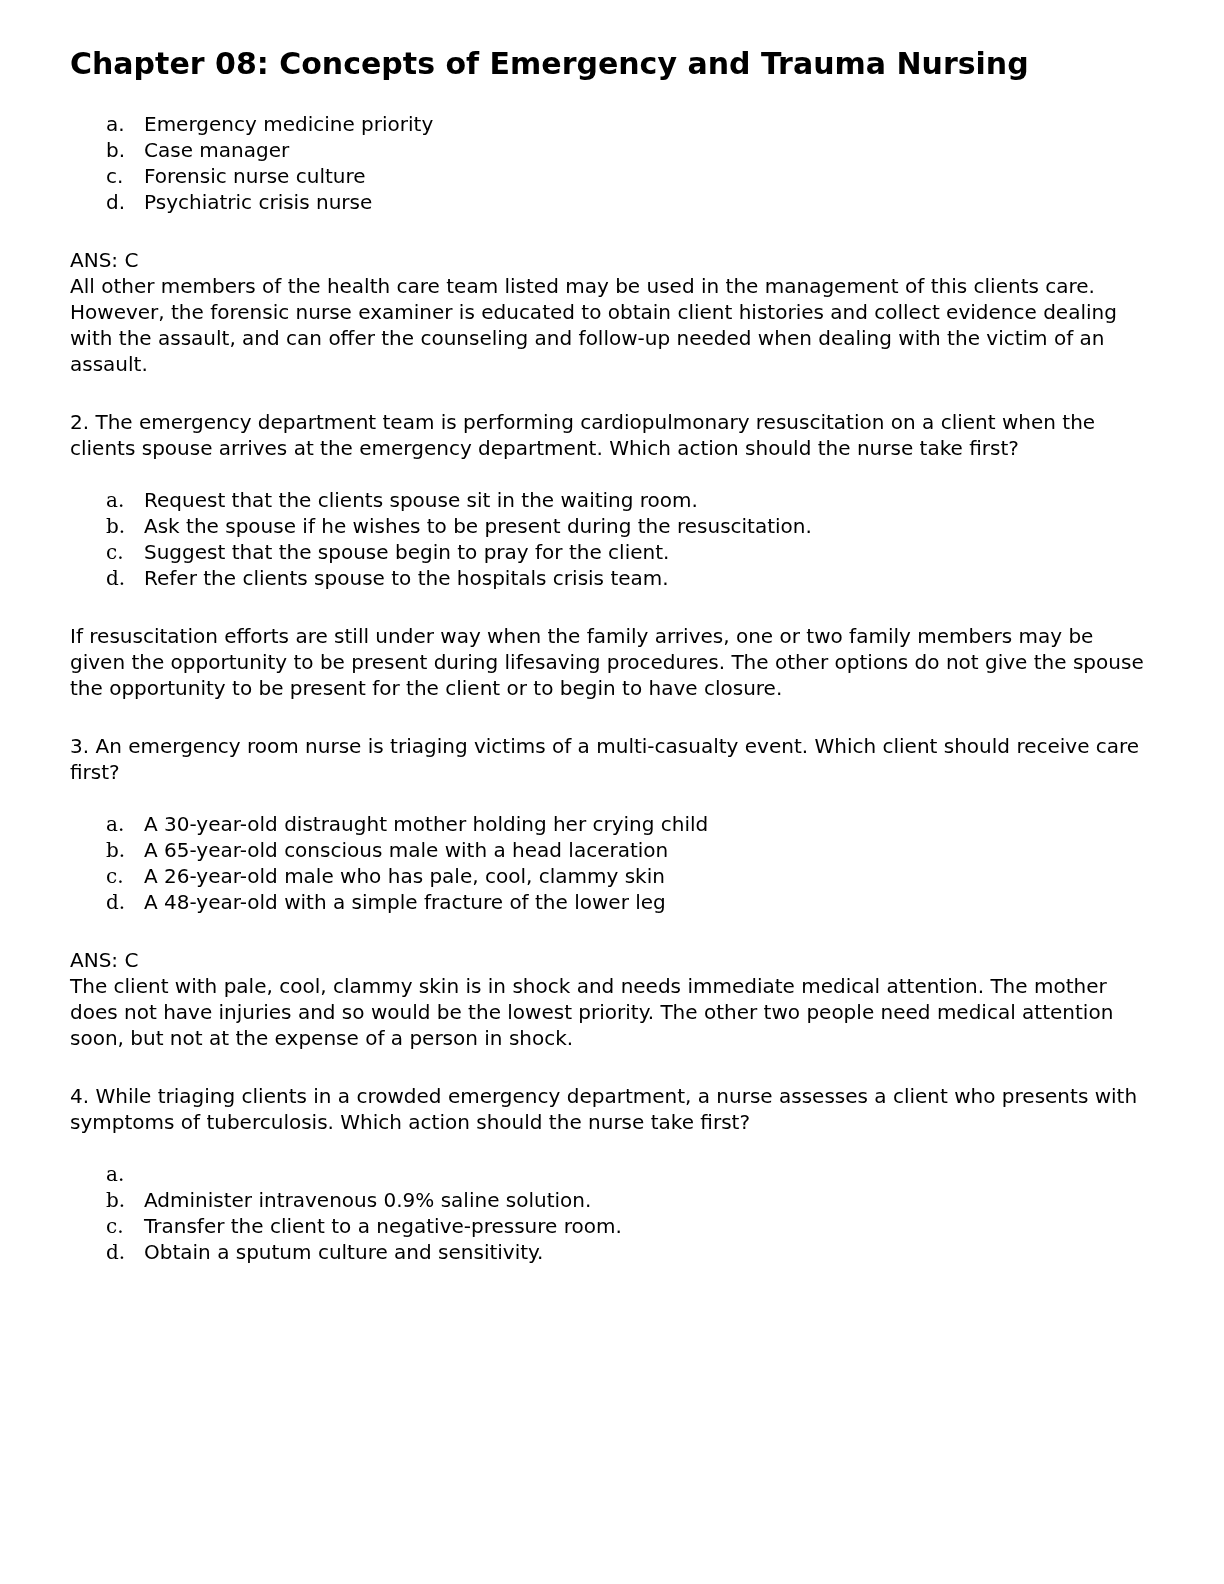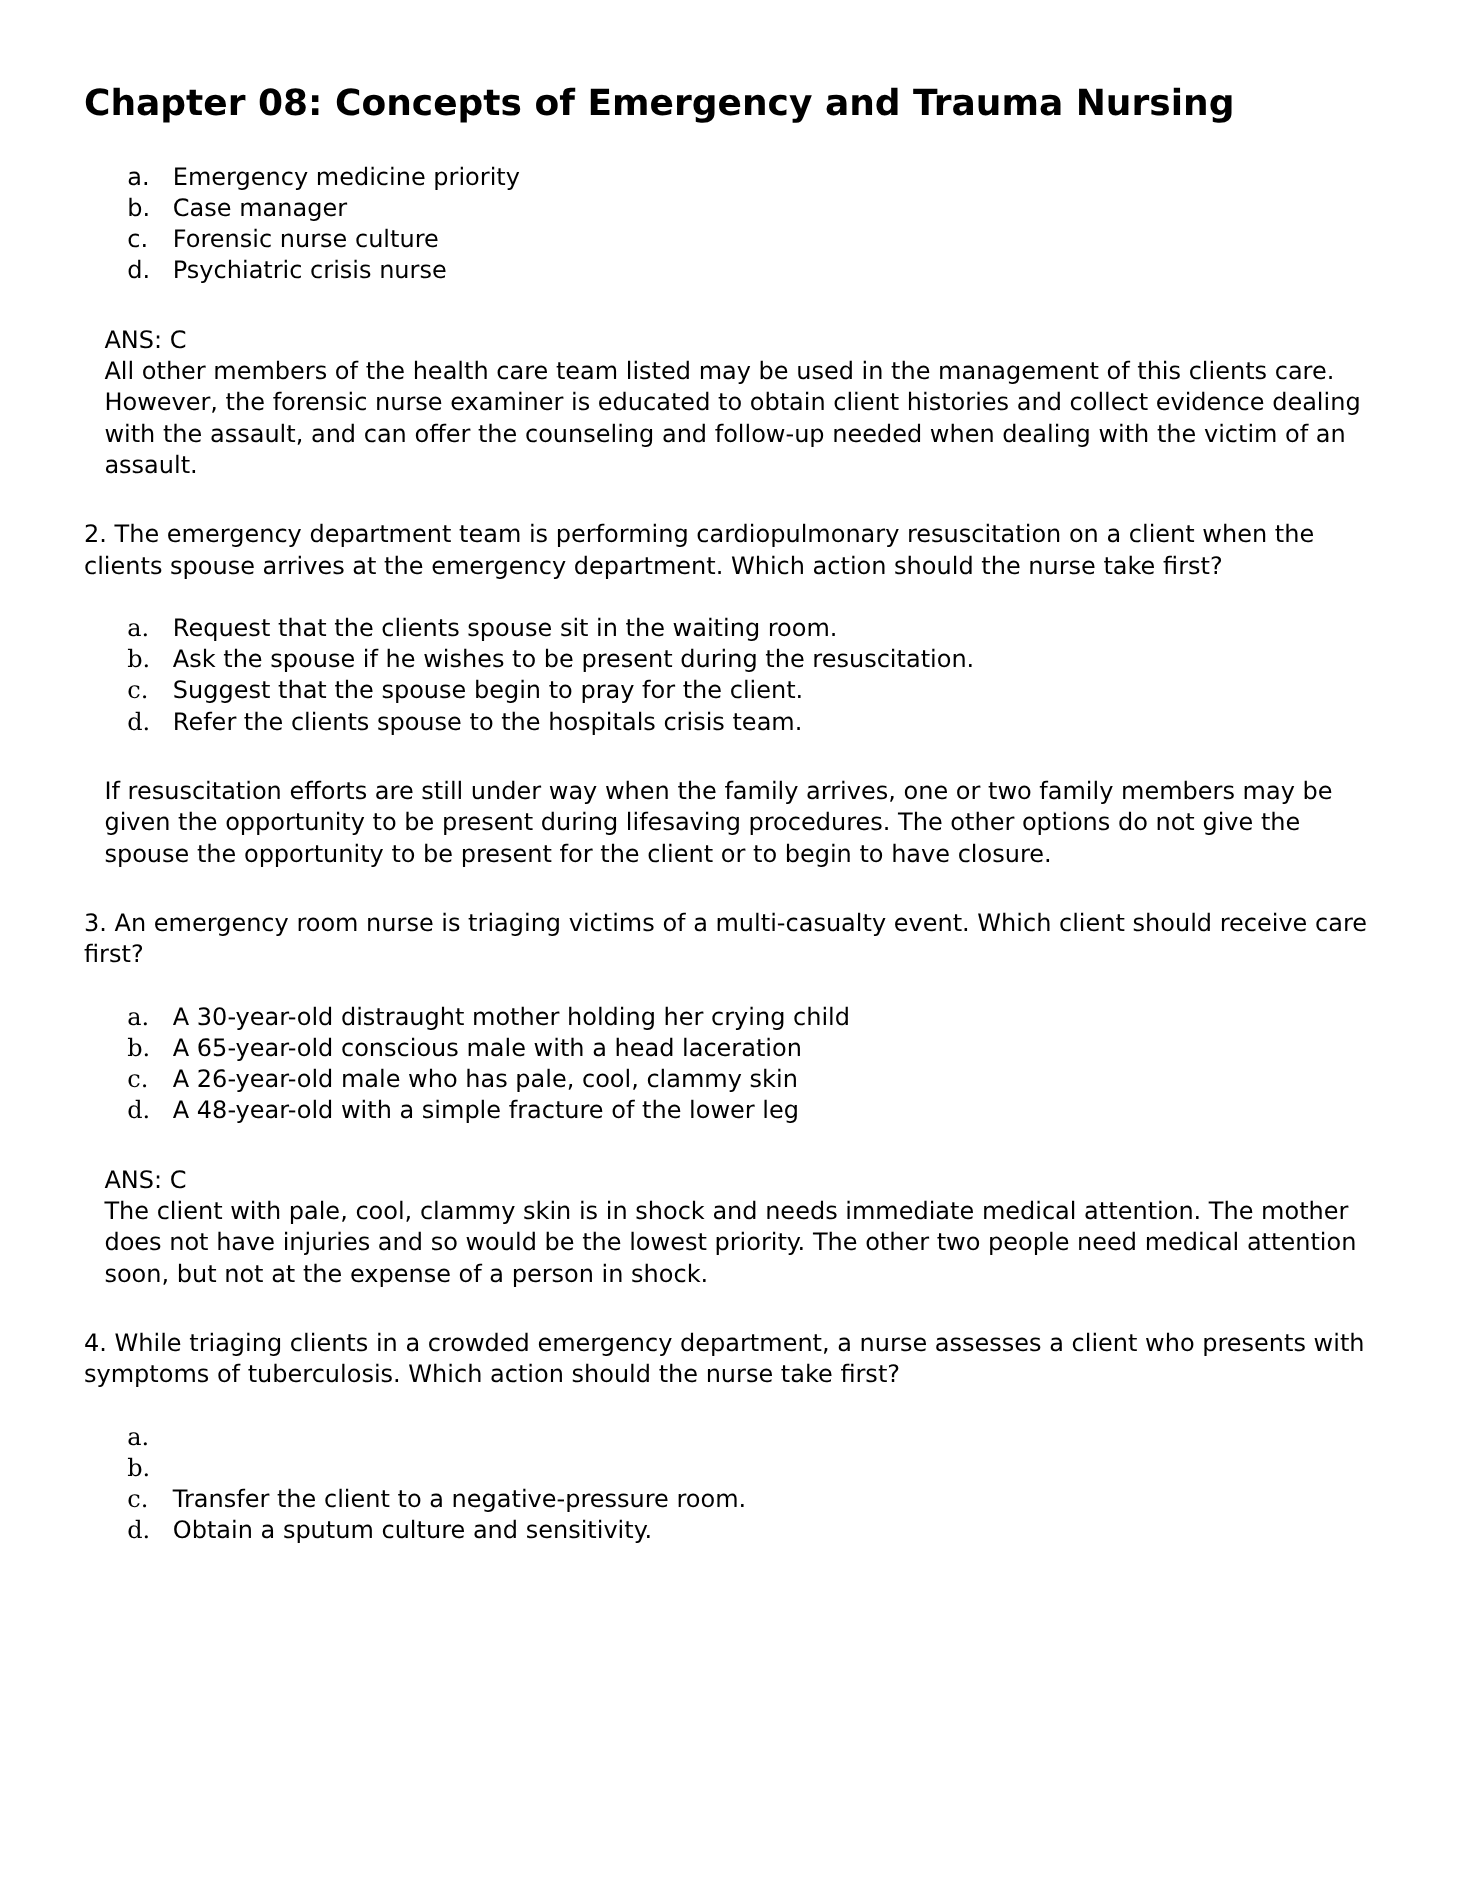--- a/index.html
+++ b/index.html
@@ -7,21 +7,21 @@
   body {
     width: 1224px;
     min-height: 1584px;
     font-family: "DejaVu Sans", sans-serif;
     color: #000000;
     -webkit-font-smoothing: antialiased;
   }
   .page {
     width: 1224px;
     min-height: 1584px;
-    padding: 68px 70px 40px 70px;
+    padding: 45px 70px 40px 70px;
   }
   .doc-title {
     font-size: 30px;
     font-weight: bold;
     line-height: 38px;
     margin-bottom: 28px;
   }
   .question { margin: 0; }
   .stem {
     font-size: 20px;
@@ -36,21 +36,21 @@
     font-size: 20px;
     line-height: 26px;
   }
   .letter {
     flex: 0 0 38px;
     width: 38px;
   }
   .serif-letters .letter {
     font-family: "DejaVu Serif", serif;
   }
-  .ans-block { margin-bottom: 32px; margin-left: 17px; }
+  .ans-block { margin-bottom: 32px; }
   .ans, .rationale {
     font-size: 20px;
     line-height: 26px;
   }
 </style>
 </head>
 <body>
 
 <div class="page">
 
@@ -133,20 +133,21 @@
   </section>
 
   <section class="question">
     <p class="stem"><span>4.</span> <span>While triaging clients in a crowded emergency department, a nurse assesses a client who presents with symptoms of tuberculosis. Which action should the nurse take first?</span></p>
     <div class="options serif-letters">
       <div class="option">
         <span class="letter">a.</span>
       </div>
       <div class="option">
         <span class="letter">b.</span>
+        <span class="opt-text">Administer intravenous 0.9% saline solution.</span>
       </div>
       <div class="option">
         <span class="letter">c.</span>
         <span class="opt-text">Transfer the client to a negative-pressure room.</span>
       </div>
       <div class="option">
         <span class="letter">d.</span>
         <span class="opt-text">Obtain a sputum culture and sensitivity.</span>
       </div>
     </div>

